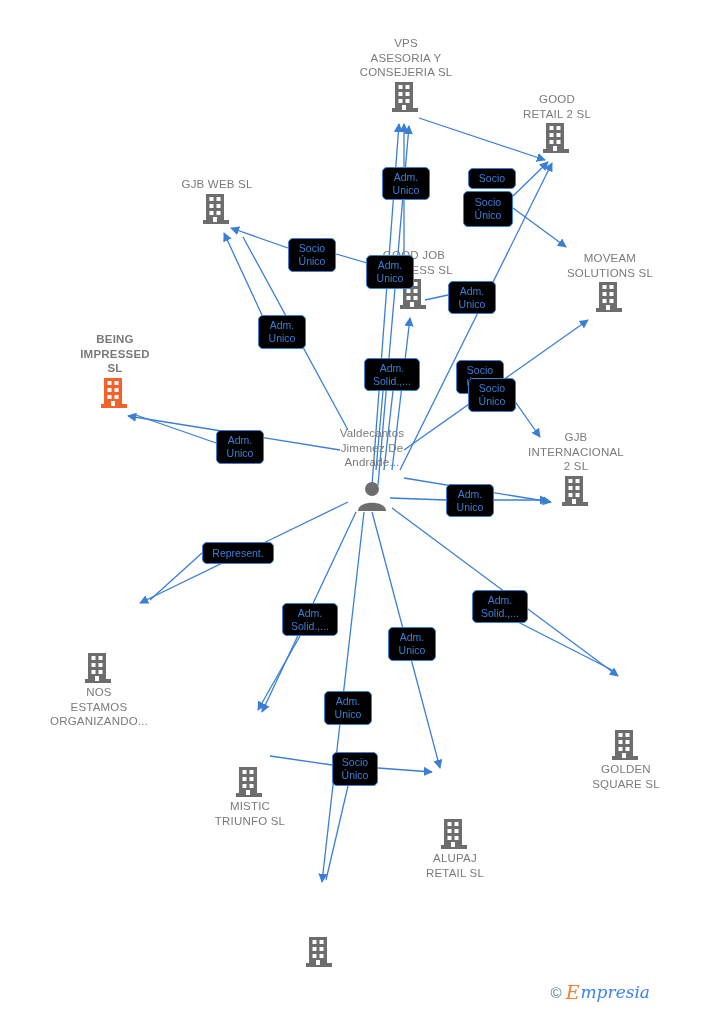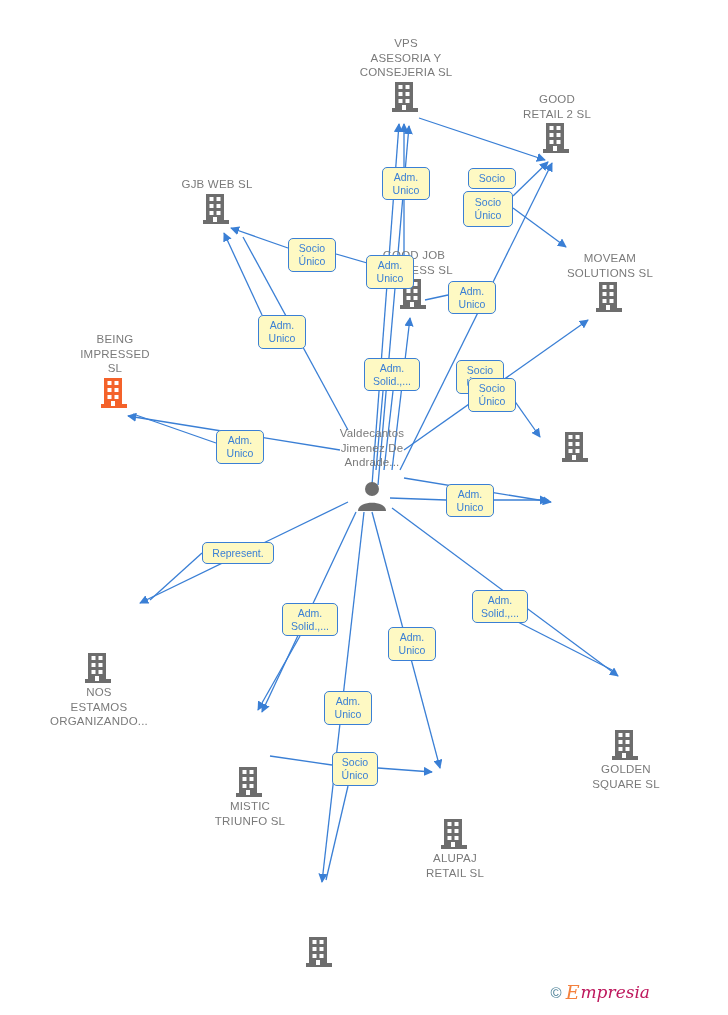--- a/index.html
+++ b/index.html
@@ -2,32 +2,32 @@
 <html><head>
 <meta charset="utf-8">
 <style>
   html,body{margin:0;padding:0;background:#ffffff;}
   body{width:728px;height:1015px;font-family:"Liberation Sans",sans-serif;position:relative;overflow:hidden;}
   #stage{position:absolute;left:0;top:0;width:660px;height:1015px;}
   svg#edges{position:absolute;left:0;top:0;width:728px;height:1015px;}
 
   .node{position:absolute;display:flex;flex-direction:column;align-items:center;width:140px;}
   .node .caption{font-size:11.5px;line-height:14.5px;color:#7a7a7a;text-align:center;letter-spacing:.2px;white-space:pre-line;}
-  .node .caption.bold{font-weight:normal;}
+  .node .caption.bold{font-weight:bold;}
   .node .glyph{line-height:0;}
 
-  .relbox{position:absolute;border:1.4px solid #3a7fd5;border-radius:5px;background:#fef9c3;
+  .relbox{position:absolute;border:1.4px solid #3a7fd5;border-radius:5px;background:#000000;
           color:#3a7fd5;font-size:10.5px;line-height:13px;text-align:center;
           display:flex;flex-direction:column;align-items:center;justify-content:center;
           padding:3px 5px;box-sizing:border-box;white-space:pre-line;}
 
   #watermark{position:absolute;right:10px;bottom:12px;display:flex;align-items:center;gap:4px;}
   #watermark .c{color:#4a7f96;font-size:15px;}
   #watermark .e{color:#f4803c;font-size:19px;font-family:"DejaVu Serif",serif;font-style:italic;}
-  #watermark .rest{color:#be185d;font-size:17px;font-family:"DejaVu Serif",serif;font-style:italic;margin-left:-3px;}
+  #watermark .rest{color:#3b82f6;font-size:17px;font-family:"DejaVu Serif",serif;font-style:italic;margin-left:-3px;}
 </style>
 </head>
 <body>
 
 <div id="stage">
 
   <svg id="edges" viewBox="0 0 728 1015">
     <defs>
       <marker id="arrow" viewBox="0 0 10 10" refX="9" refY="5" markerWidth="7" markerHeight="7" orient="auto-start-reverse">
         <path d="M 0 0 L 10 5 L 0 10 z" fill="#3a7fd5"></path>
@@ -156,20 +156,23 @@
             <rect x="7.5" y="5" width="4" height="4" fill="#fff"></rect>
             <rect x="14.5" y="5" width="4" height="4" fill="#fff"></rect>
             <rect x="7.5" y="12" width="4" height="4" fill="#fff"></rect>
             <rect x="14.5" y="12" width="4" height="4" fill="#fff"></rect>
             <rect x="7.5" y="19" width="4" height="4" fill="#fff"></rect>
             <rect x="14.5" y="19" width="4" height="4" fill="#fff"></rect>
             <rect x="11" y="25" width="4" height="5" fill="#fff"></rect>
           </svg></div>
       </div>
       <div class="node" style="left: 506px; top: 430px;">
+        <div class="caption">GJB
+INTERNACIONAL
+2  SL</div>
         <div class="glyph"><svg width="30" height="34" viewBox="0 0 30 34" aria-hidden="true">
             <rect x="4" y="2" width="18" height="28" fill="#6d6d6d"></rect>
             <rect x="1" y="28" width="26" height="4" fill="#6d6d6d"></rect>
             <rect x="7.5" y="5" width="4" height="4" fill="#fff"></rect>
             <rect x="14.5" y="5" width="4" height="4" fill="#fff"></rect>
             <rect x="7.5" y="12" width="4" height="4" fill="#fff"></rect>
             <rect x="14.5" y="12" width="4" height="4" fill="#fff"></rect>
             <rect x="7.5" y="19" width="4" height="4" fill="#fff"></rect>
             <rect x="14.5" y="19" width="4" height="4" fill="#fff"></rect>
             <rect x="11" y="25" width="4" height="5" fill="#fff"></rect>

